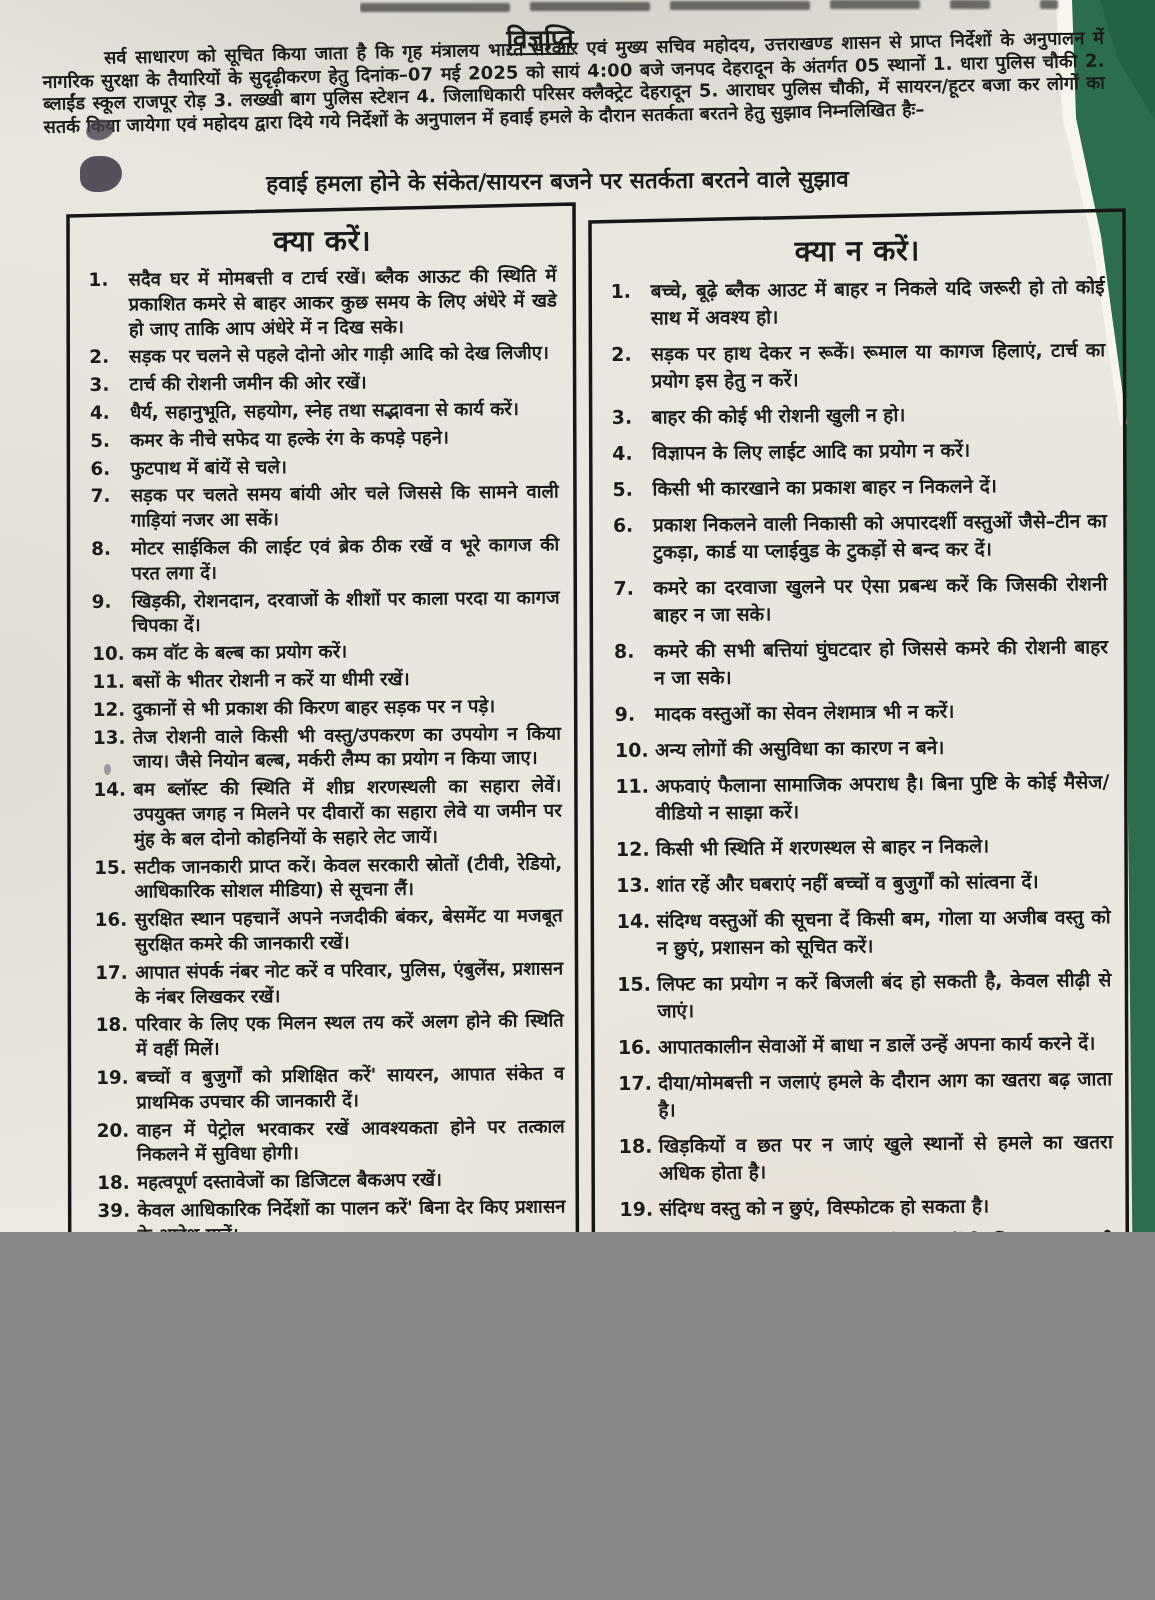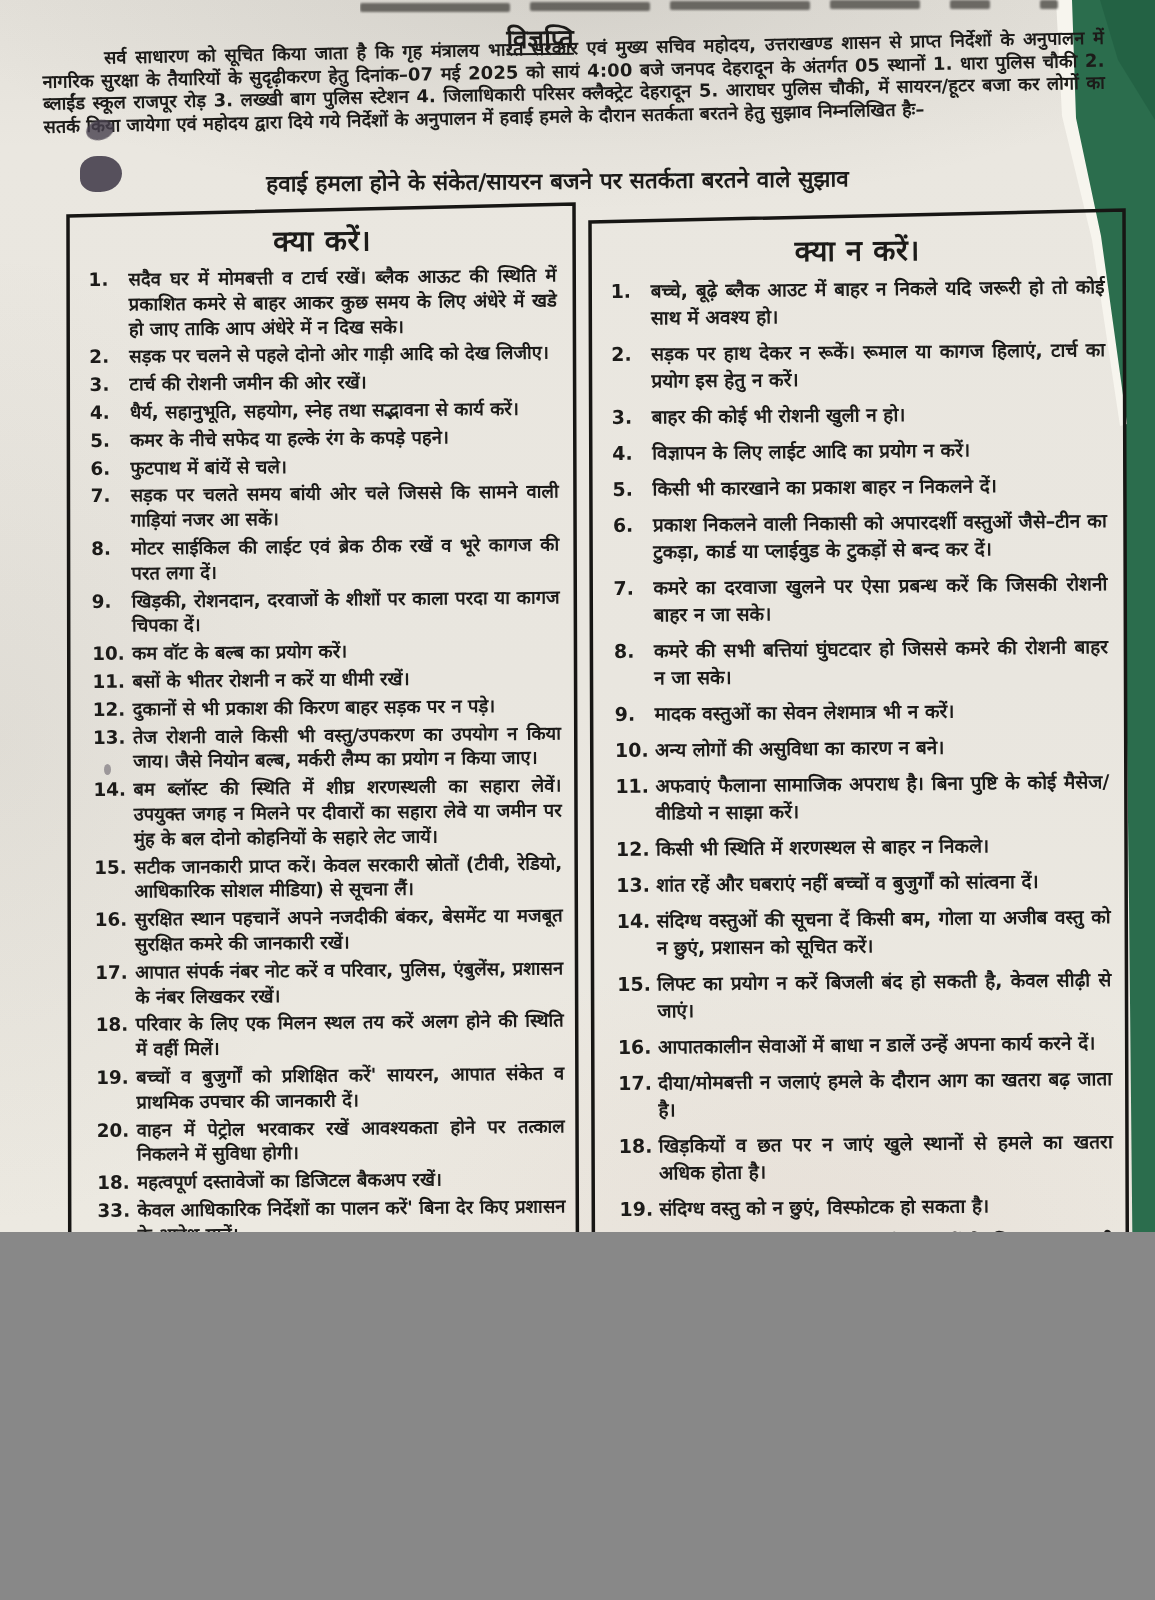--- a/index.html
+++ b/index.html
@@ -185,21 +185,21 @@
         </li>
         <li>
           <span class="num">20.</span>
           <span class="txt">वाहन में पेट्रोल भरवाकर रखें आवश्यकता होने पर तत्काल निकलने में सुविधा होगी।</span>
         </li>
         <li>
           <span class="num">18.</span>
           <span class="txt">महत्वपूर्ण दस्तावेजों का डिजिटल बैकअप रखें।</span>
         </li>
         <li>
-          <span class="num">33.</span>
+          <span class="num">39.</span>
           <span class="txt">केवल आधिकारिक निर्देशों का पालन करें' बिना देर किए प्रशासन के आदेश मानें।</span>
         </li>
       </ol>
   </div>
 
   <div class="col col-dont">
     <h3>क्या न करें।</h3>
     <ol>
         <li>
           <span class="num">1.</span>

